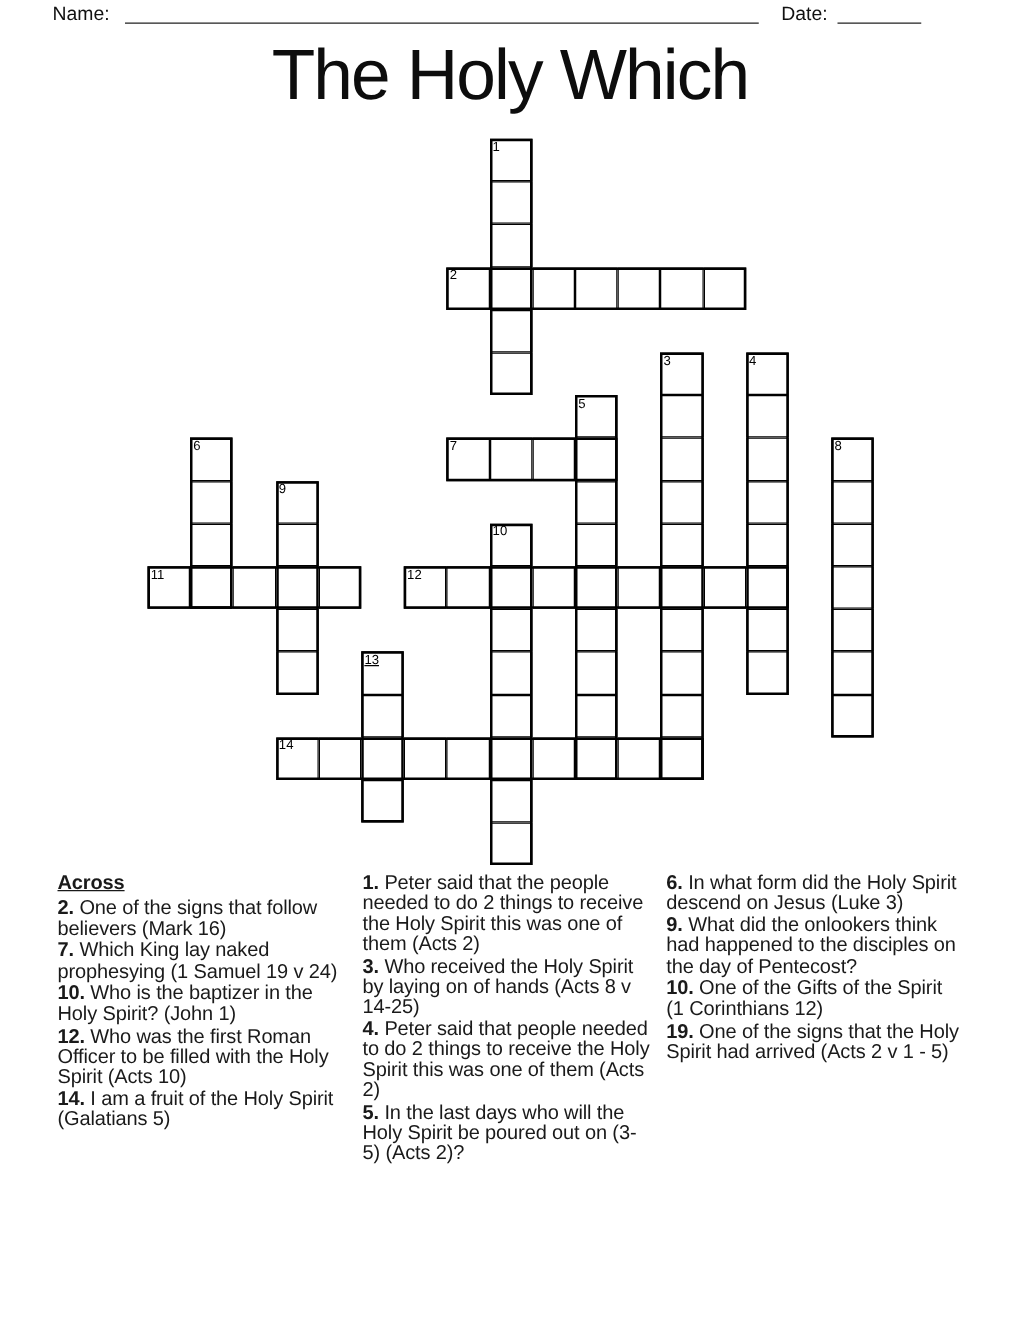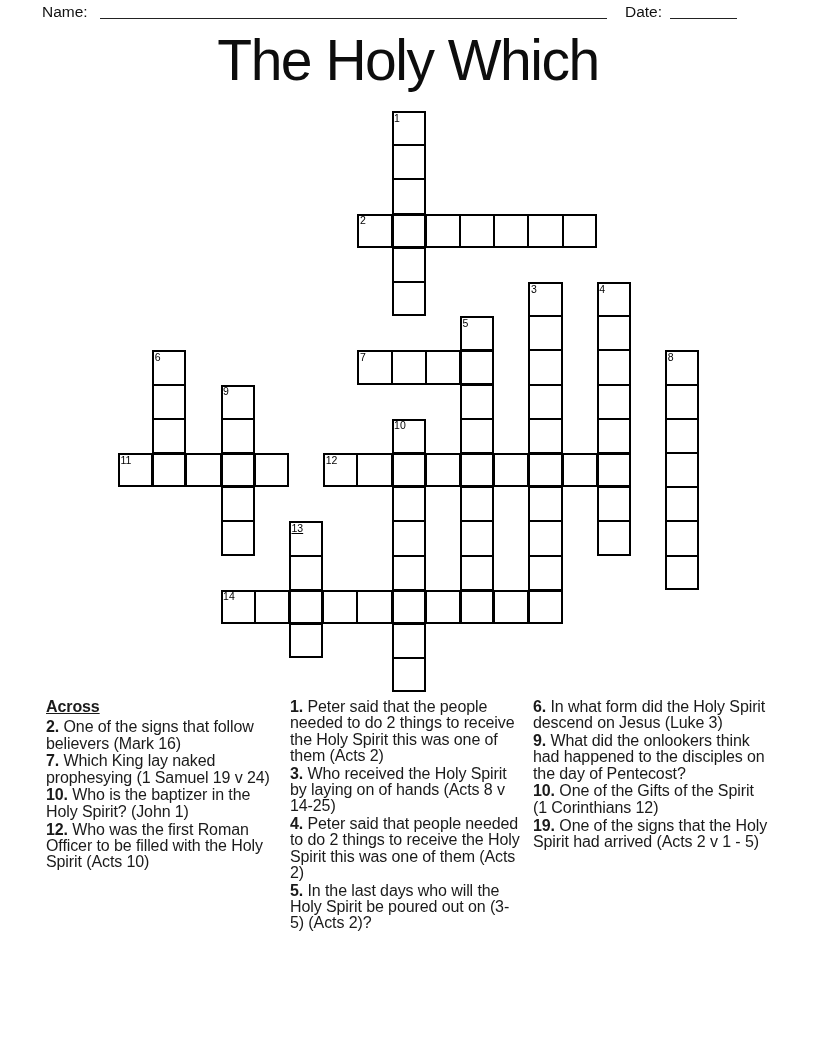--- a/index.html
+++ b/index.html
@@ -211,20 +211,21 @@
       <span class="cell-num" style="left: 223.1px; top: 591.3px;">14</span>
     </div>
 
   <div class="clue-col" style="left:46px; width:230px">
     <div class="clue-heading">Across</div>
     <div id="across-clues">
         <p class="clue"><b>2. </b>One of the signs that follow believers (Mark 16)</p>
         <p class="clue"><b>7. </b>Which King lay naked prophesying (1 Samuel 19 v 24)</p>
         <p class="clue"><b>10. </b>Who is the baptizer in the Holy Spirit? (John 1)</p>
         <p class="clue"><b>12. </b>Who was the first Roman Officer to be filled with the Holy Spirit (Acts 10)</p>
+        <p class="clue"><b>14. </b>I am a fruit of the Holy Spirit (Galatians 5)</p>
       </div>
   </div>
 
   <div class="clue-col" style="left:290px; width:230px">
     <div id="down-clues">
         <p class="clue"><b>1. </b>Peter said that the people needed to do 2 things to receive the Holy Spirit this was one of them (Acts 2)</p>
         <p class="clue"><b>3. </b>Who received the Holy Spirit by laying on of hands (Acts 8 v 14-25)</p>
         <p class="clue"><b>4. </b>Peter said that people needed to do 2 things to receive the Holy Spirit this was one of them (Acts 2)</p>
         <p class="clue"><b>5. </b>In the last days who will the Holy Spirit be poured out on (3-5) (Acts 2)?</p>
       </div>

